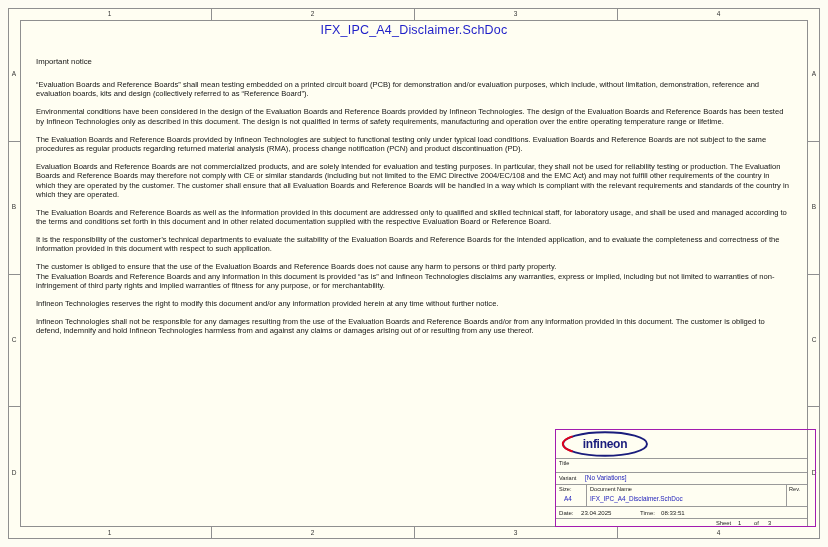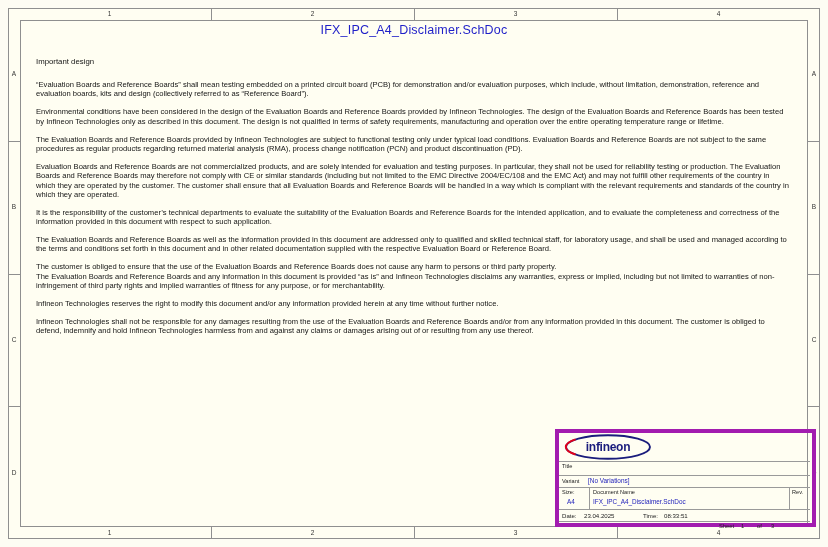--- a/index.html
+++ b/index.html
@@ -44,21 +44,21 @@
     font-size:7.8px; margin:0 0 14px 0; color:#141414;
   }
   .para {
     font-size:7.6px; line-height:9.35px; margin:0 0 8.6px 0;
     white-space:pre-line; color:#141414;
   }
 
   
   .tb {
     position:absolute; left:555px; top:429px; width:261px; height:98px;
-    border:4px solid #a21caf; box-sizing:border-box;
+    border:1px solid #a21caf; box-sizing:border-box;
   }
   .tb-hline { position:absolute; left:0; width:251px; height:1px; background:#9a9a9a; }
   .tb-vline { position:absolute; width:1px; background:#9a9a9a; }
   .tb-label { position:absolute; font-size:5.6px; color:#222; }
   .tb-value-blue { position:absolute; font-size:6.4px; color:#2222BB; }
   .tb-text { position:absolute; font-size:6.1px; color:#222; }
   .tb-logo { position:absolute; left:4px; top:1px; }
 </style>
 </head>
 <body>
@@ -92,27 +92,27 @@
 <div class="ref-row-left" style="top:335px;">C</div>
 <div class="ref-row-left" style="top:468px;">D</div>
 <div class="ref-row-right" style="top:69px;">A</div>
 <div class="ref-row-right" style="top:202px;">B</div>
 <div class="ref-row-right" style="top:335px;">C</div>
 <div class="ref-row-right" style="top:468px;">D</div>
 
 <div class="doc-title">IFX_IPC_A4_Disclaimer.SchDoc</div>
 
 <div class="notice">
-  <div class="notice-heading">Important design</div>
+  <div class="notice-heading">Important notice</div>
   <p class="para">“Evaluation Boards and Reference Boards” shall mean testing embedded on a printed circuit board (PCB) for demonstration and/or evaluation purposes, which include, without limitation, demonstration, reference and evaluation boards, kits and design (collectively referred to as “Reference Board”).</p>
   <p class="para">Environmental conditions have been considered in the design of the Evaluation Boards and Reference Boards provided by Infineon Technologies. The design of the Evaluation Boards and Reference Boards has been tested by Infineon Technologies only as described in this document. The design is not qualified in terms of safety requirements, manufacturing and operation over the entire operating temperature range or lifetime.</p>
   <p class="para">The Evaluation Boards and Reference Boards provided by Infineon Technologies are subject to functional testing only under typical load conditions. Evaluation Boards and Reference Boards are not subject to the same procedures as regular products regarding returned material analysis (RMA), process change notification (PCN) and product discontinuation (PD).</p>
   <p class="para">Evaluation Boards and Reference Boards are not commercialized products, and are solely intended for evaluation and testing purposes. In particular, they shall not be used for reliability testing or production. The Evaluation Boards and Reference Boards may therefore not comply with CE or similar standards (including but not limited to the EMC Directive 2004/EC/108 and the EMC Act) and may not fulfill other requirements of the country in which they are operated by the customer. The customer shall ensure that all Evaluation Boards and Reference Boards will be handled in a way which is compliant with the relevant requirements and standards of the country in which they are operated.</p>
+  <p class="para">The Evaluation Boards and Reference Boards as well as the information provided in this document are addressed only to qualified and skilled technical staff, for laboratory usage, and shall be used and managed according to the terms and conditions set forth in this document and in other related documentation supplied with the respective Evaluation Board or Reference Board.</p>
   <p class="para">It is the responsibility of the customer’s technical departments to evaluate the suitability of the Evaluation Boards and Reference Boards for the intended application, and to evaluate the completeness and correctness of the information provided in this document with respect to such application.</p>
-  <p class="para">The Evaluation Boards and Reference Boards as well as the information provided in this document are addressed only to qualified and skilled technical staff, for laboratory usage, and shall be used and managed according to the terms and conditions set forth in this document and in other related documentation supplied with the respective Evaluation Board or Reference Board.</p>
   <p class="para">The customer is obliged to ensure that the use of the Evaluation Boards and Reference Boards does not cause any harm to persons or third party property.
 The Evaluation Boards and Reference Boards and any information in this document is provided “as is” and Infineon Technologies disclaims any warranties, express or implied, including but not limited to warranties of non-infringement of third party rights and implied warranties of fitness for any purpose, or for merchantability.</p>
   <p class="para">Infineon Technologies reserves the right to modify this document and/or any information provided herein at any time without further notice.</p>
   <p class="para">Infineon Technologies shall not be responsible for any damages resulting from the use of the Evaluation Boards and Reference Boards and/or from any information provided in this document. The customer is obliged to defend, indemnify and hold Infineon Technologies harmless from and against any claims or damages arising out of or resulting from any use thereof.</p>
 </div>
 
 <div class="tb">
   <svg class="tb-logo" width="90" height="26" viewBox="0 0 92 27" xmlns="http://www.w3.org/2000/svg">
     <ellipse cx="46" cy="13.5" rx="43.6" ry="12.2" fill="none" stroke="#1A1C7C" stroke-width="2"></ellipse>
     <path d="M 12.3 21.3 A 43.6 12.2 0 0 1 12.3 5.66" fill="none" stroke="#E2001A" stroke-width="2"></path>

